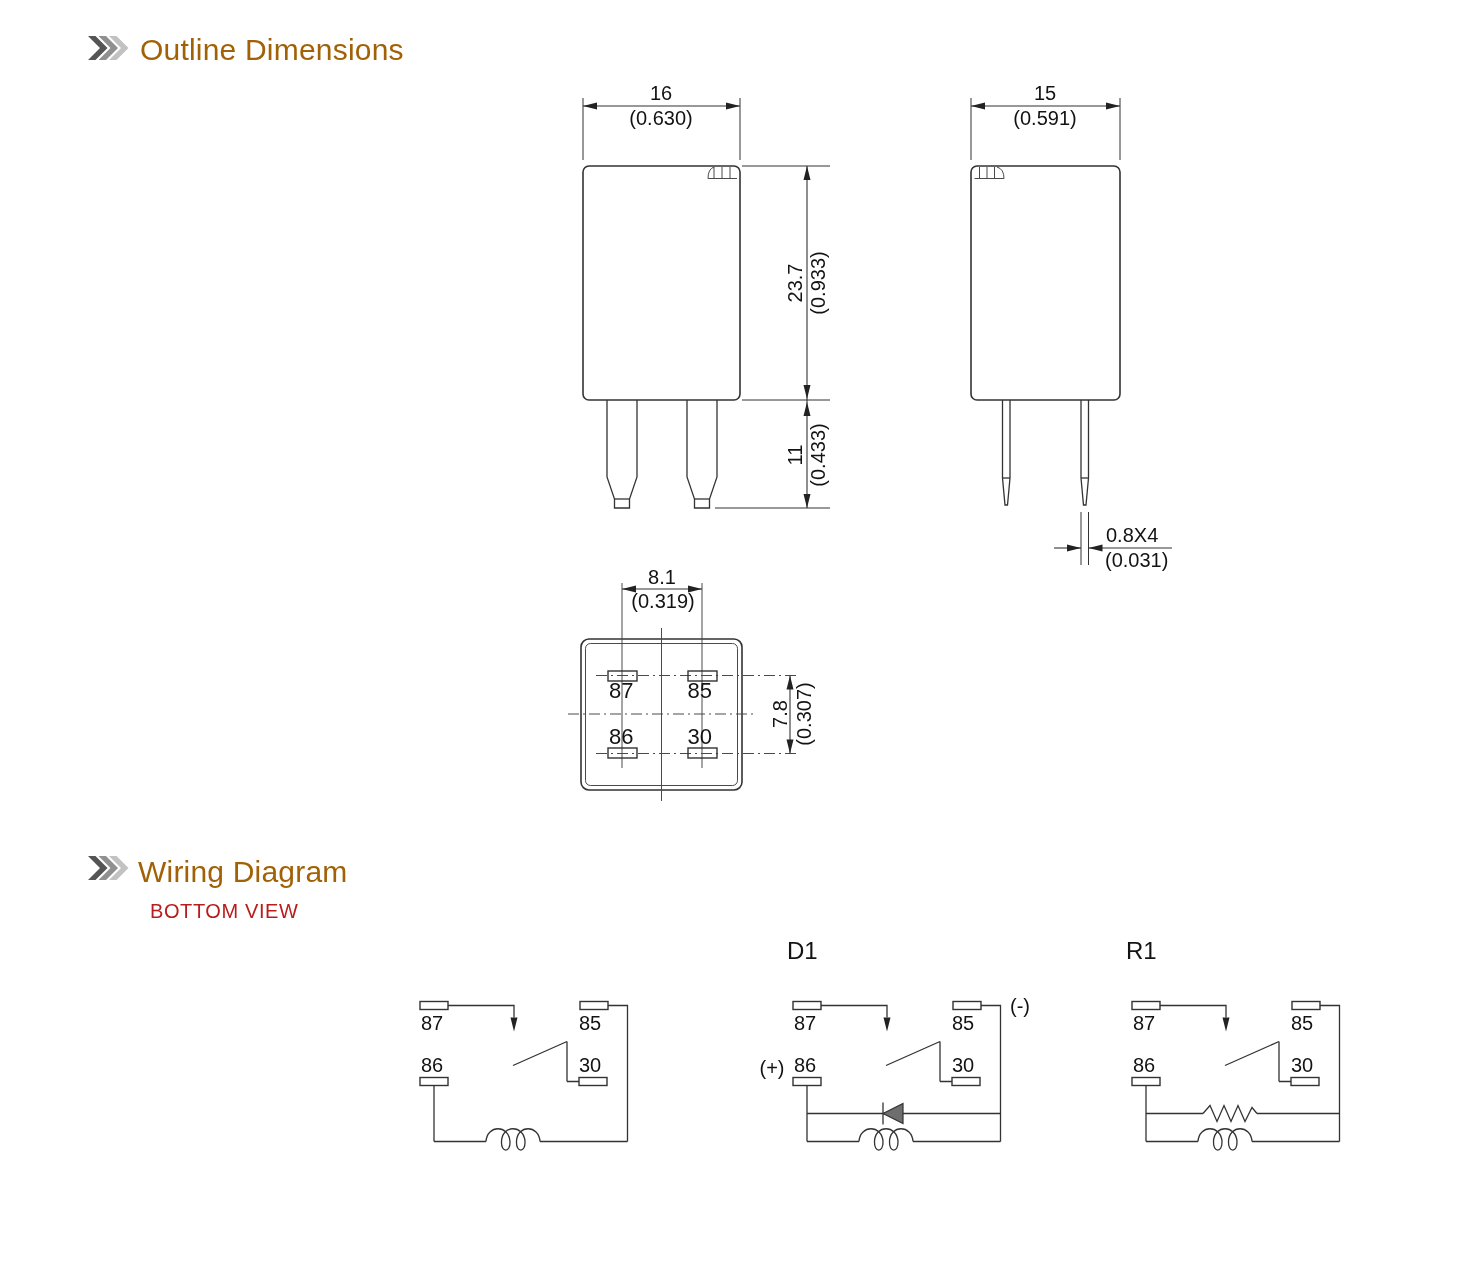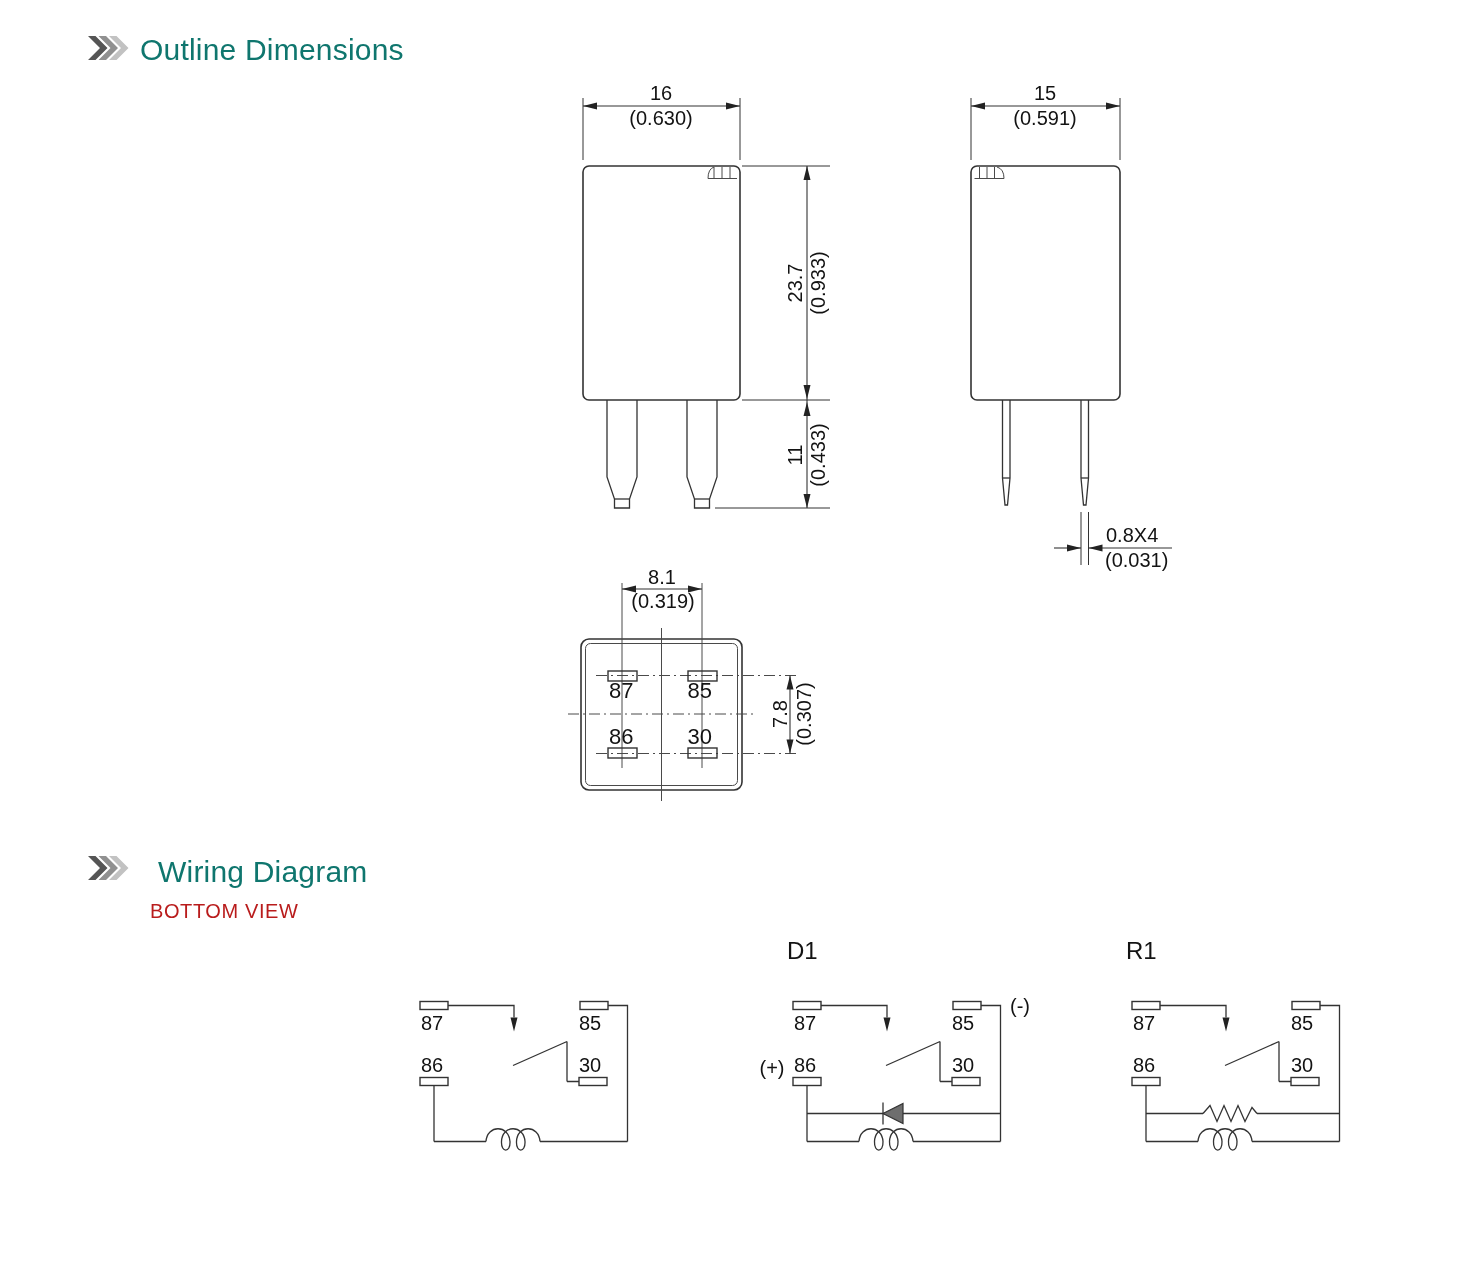--- a/index.html
+++ b/index.html
@@ -1,21 +1,21 @@
 <!DOCTYPE html>
 <html><head>
 <meta charset="utf-8">
 <style>
   html,body { margin:0; padding:0; background:#ffffff; }
   .page {
     position:relative; width:1468px; height:1272px; background:#ffffff;
     font-family:"Liberation Sans", sans-serif; overflow:hidden;
   }
   .section-header {
-    position:absolute; font-size:30px; color:#0f766e; letter-spacing:0.2px; white-space:nowrap;
+    position:absolute; font-size:30px; color:#a16207; letter-spacing:0.2px; white-space:nowrap;
   }
   .section-sub {
     position:absolute; font-size:20px; color:#b91c1c; letter-spacing:0.6px; white-space:nowrap;
   }
   .chev-icon { position:absolute; }
   svg.drawing { position:absolute; left:0; top:0; }
   svg text { font-family:"Liberation Sans", sans-serif; }
   .body  { fill:#ffffff; stroke:#333333; stroke-width:1.6; stroke-linejoin:round; }
   .thin  { stroke:#4a4a4a; stroke-width:1; fill:none; }
   .cline { stroke:#4a4a4a; stroke-width:1; fill:none; stroke-dasharray:11 4 2 4; }
@@ -40,21 +40,21 @@
     <polygon points="10.5,0 18,0 30,12 18,24 10.5,24 22.5,12" fill="#909090"></polygon>
     <polygon points="21,0 28.5,0 40.5,12 28.5,24 21,24 33,12" fill="#c2c2c2"></polygon>
   </svg>
   <div class="section-header" style="left:140px; top:33px;">Outline Dimensions</div>
 
   <svg class="chev-icon" style="left:88px; top:856px;" width="42" height="24" viewBox="0 0 42 24">
     <polygon points="0,0 7.5,0 19.5,12 7.5,24 0,24 12,12" fill="#555555"></polygon>
     <polygon points="10.5,0 18,0 30,12 18,24 10.5,24 22.5,12" fill="#909090"></polygon>
     <polygon points="21,0 28.5,0 40.5,12 28.5,24 21,24 33,12" fill="#c2c2c2"></polygon>
   </svg>
-  <div class="section-header" style="left:158px; top:855px;">Wiring Diagram</div>
+  <div class="section-header" style="left:138px; top:855px;">Wiring Diagram</div>
   <div class="section-sub" style="left:150px; top:900px;">BOTTOM VIEW</div>
 
   <svg class="drawing" width="1468" height="1272" viewBox="0 0 1468 1272">
 
     <g>
       <rect class="body" x="583" y="166" width="157" height="234" rx="6"></rect>
 
       <g>
         <path class="thin" d="M714,167 Q708,169 708,178.5 H737"></path>
         <line class="thin" x1="714" y1="167" x2="714" y2="178.5"></line>

